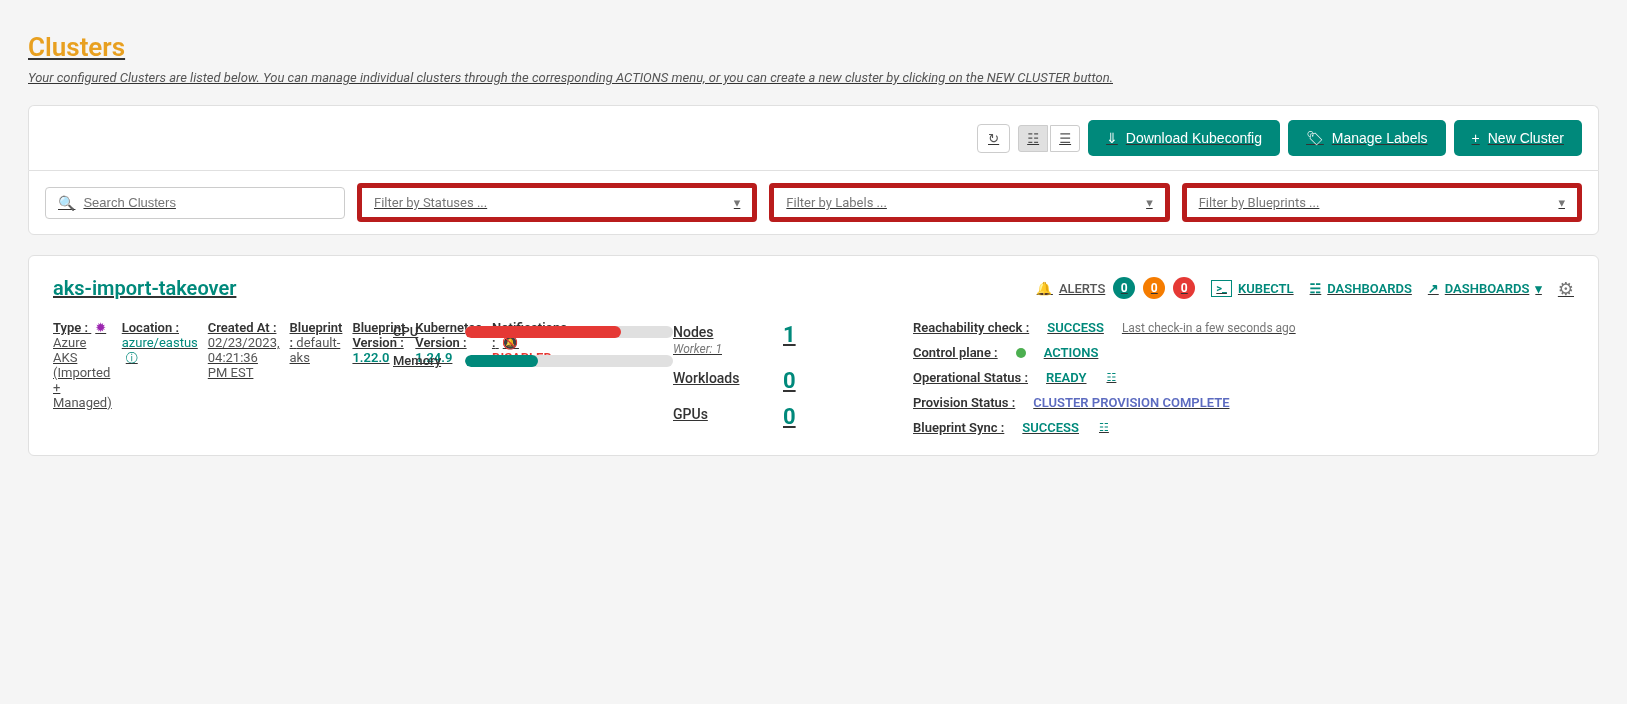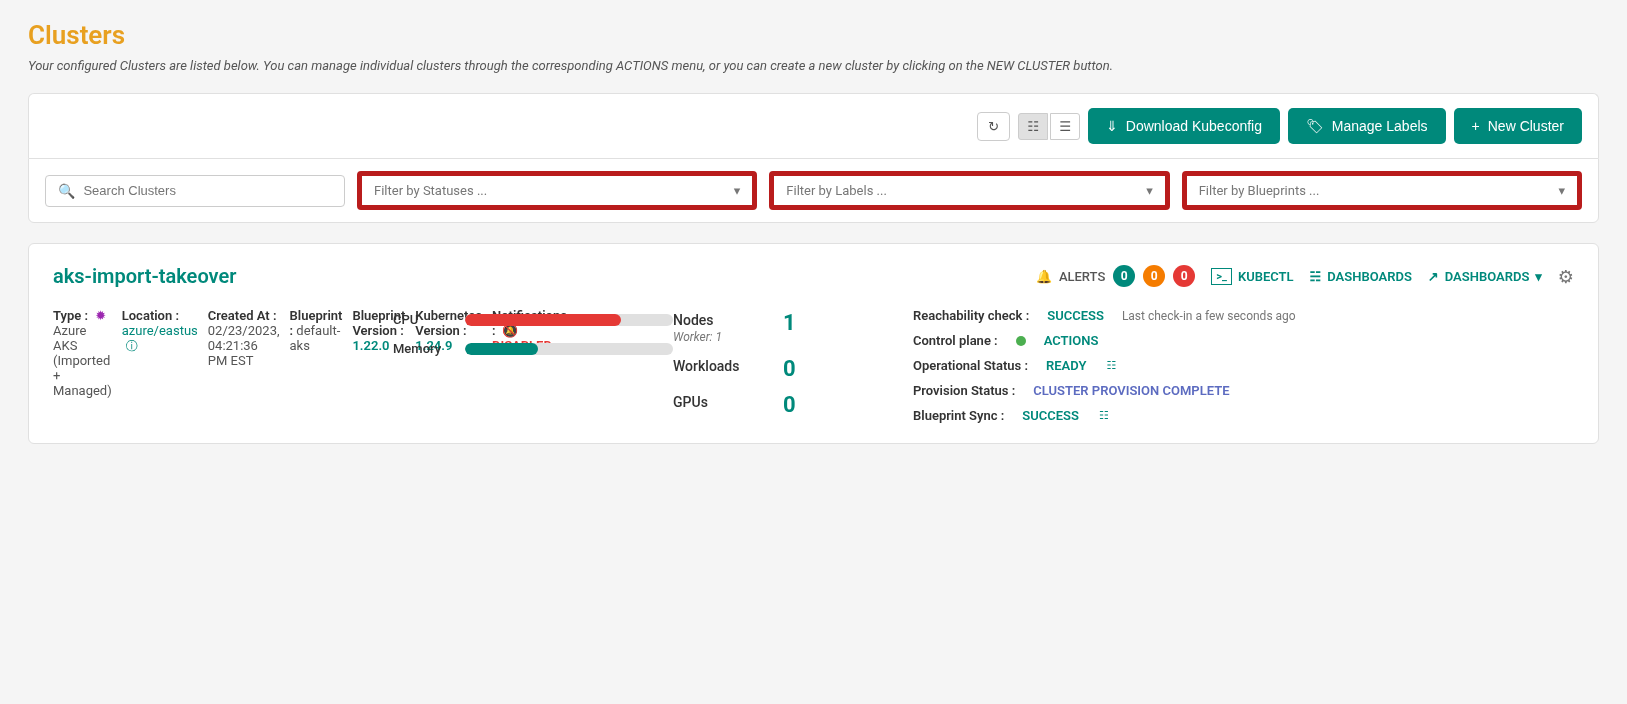--- a/index.html
+++ b/index.html
@@ -1,17 +1,17 @@
 <!DOCTYPE html>
 <html><head>
   <meta charset="utf-8">
   <style>
     * { box-sizing: border-box; margin: 0; padding: 0; }
     body { font-family: -apple-system, BlinkMacSystemFont, 'Segoe UI', Roboto, sans-serif; background: #f5f5f5; color: #333; font-size: 14px; }
-    .page { padding: 20px 28px; background: #f5f5f5; min-height: 704px; }
+    .page { padding: 32px 28px; background: #f5f5f5; min-height: 704px; text-decoration: underline; }
     .page-title { color: #e8a020; font-size: 26px; font-weight: 600; margin-bottom: 8px; }
     .page-subtitle { color: #555; font-size: 13px; margin-bottom: 20px; font-style: italic; }
 
     .toolbar { background: #fff; border-radius: 6px; padding: 14px 16px; margin-bottom: 0; display: flex; align-items: center; justify-content: space-between; border: 1px solid #e0e0e0; border-bottom: none; border-radius: 6px 6px 0 0; }
     .toolbar-left { display: flex; align-items: center; gap: 8px; }
     .toolbar-right { display: flex; align-items: center; gap: 8px; }
 
     .icon-btn { background: none; border: 1px solid #ccc; border-radius: 4px; padding: 6px 10px; cursor: pointer; display: flex; align-items: center; gap: 4px; color: #555; }
 
     .btn-teal { background: #00897b; color: #fff; border: none; border-radius: 5px; padding: 10px 18px; cursor: pointer; font-size: 14px; font-weight: 500; display: flex; align-items: center; gap: 8px; white-space: nowrap; }

